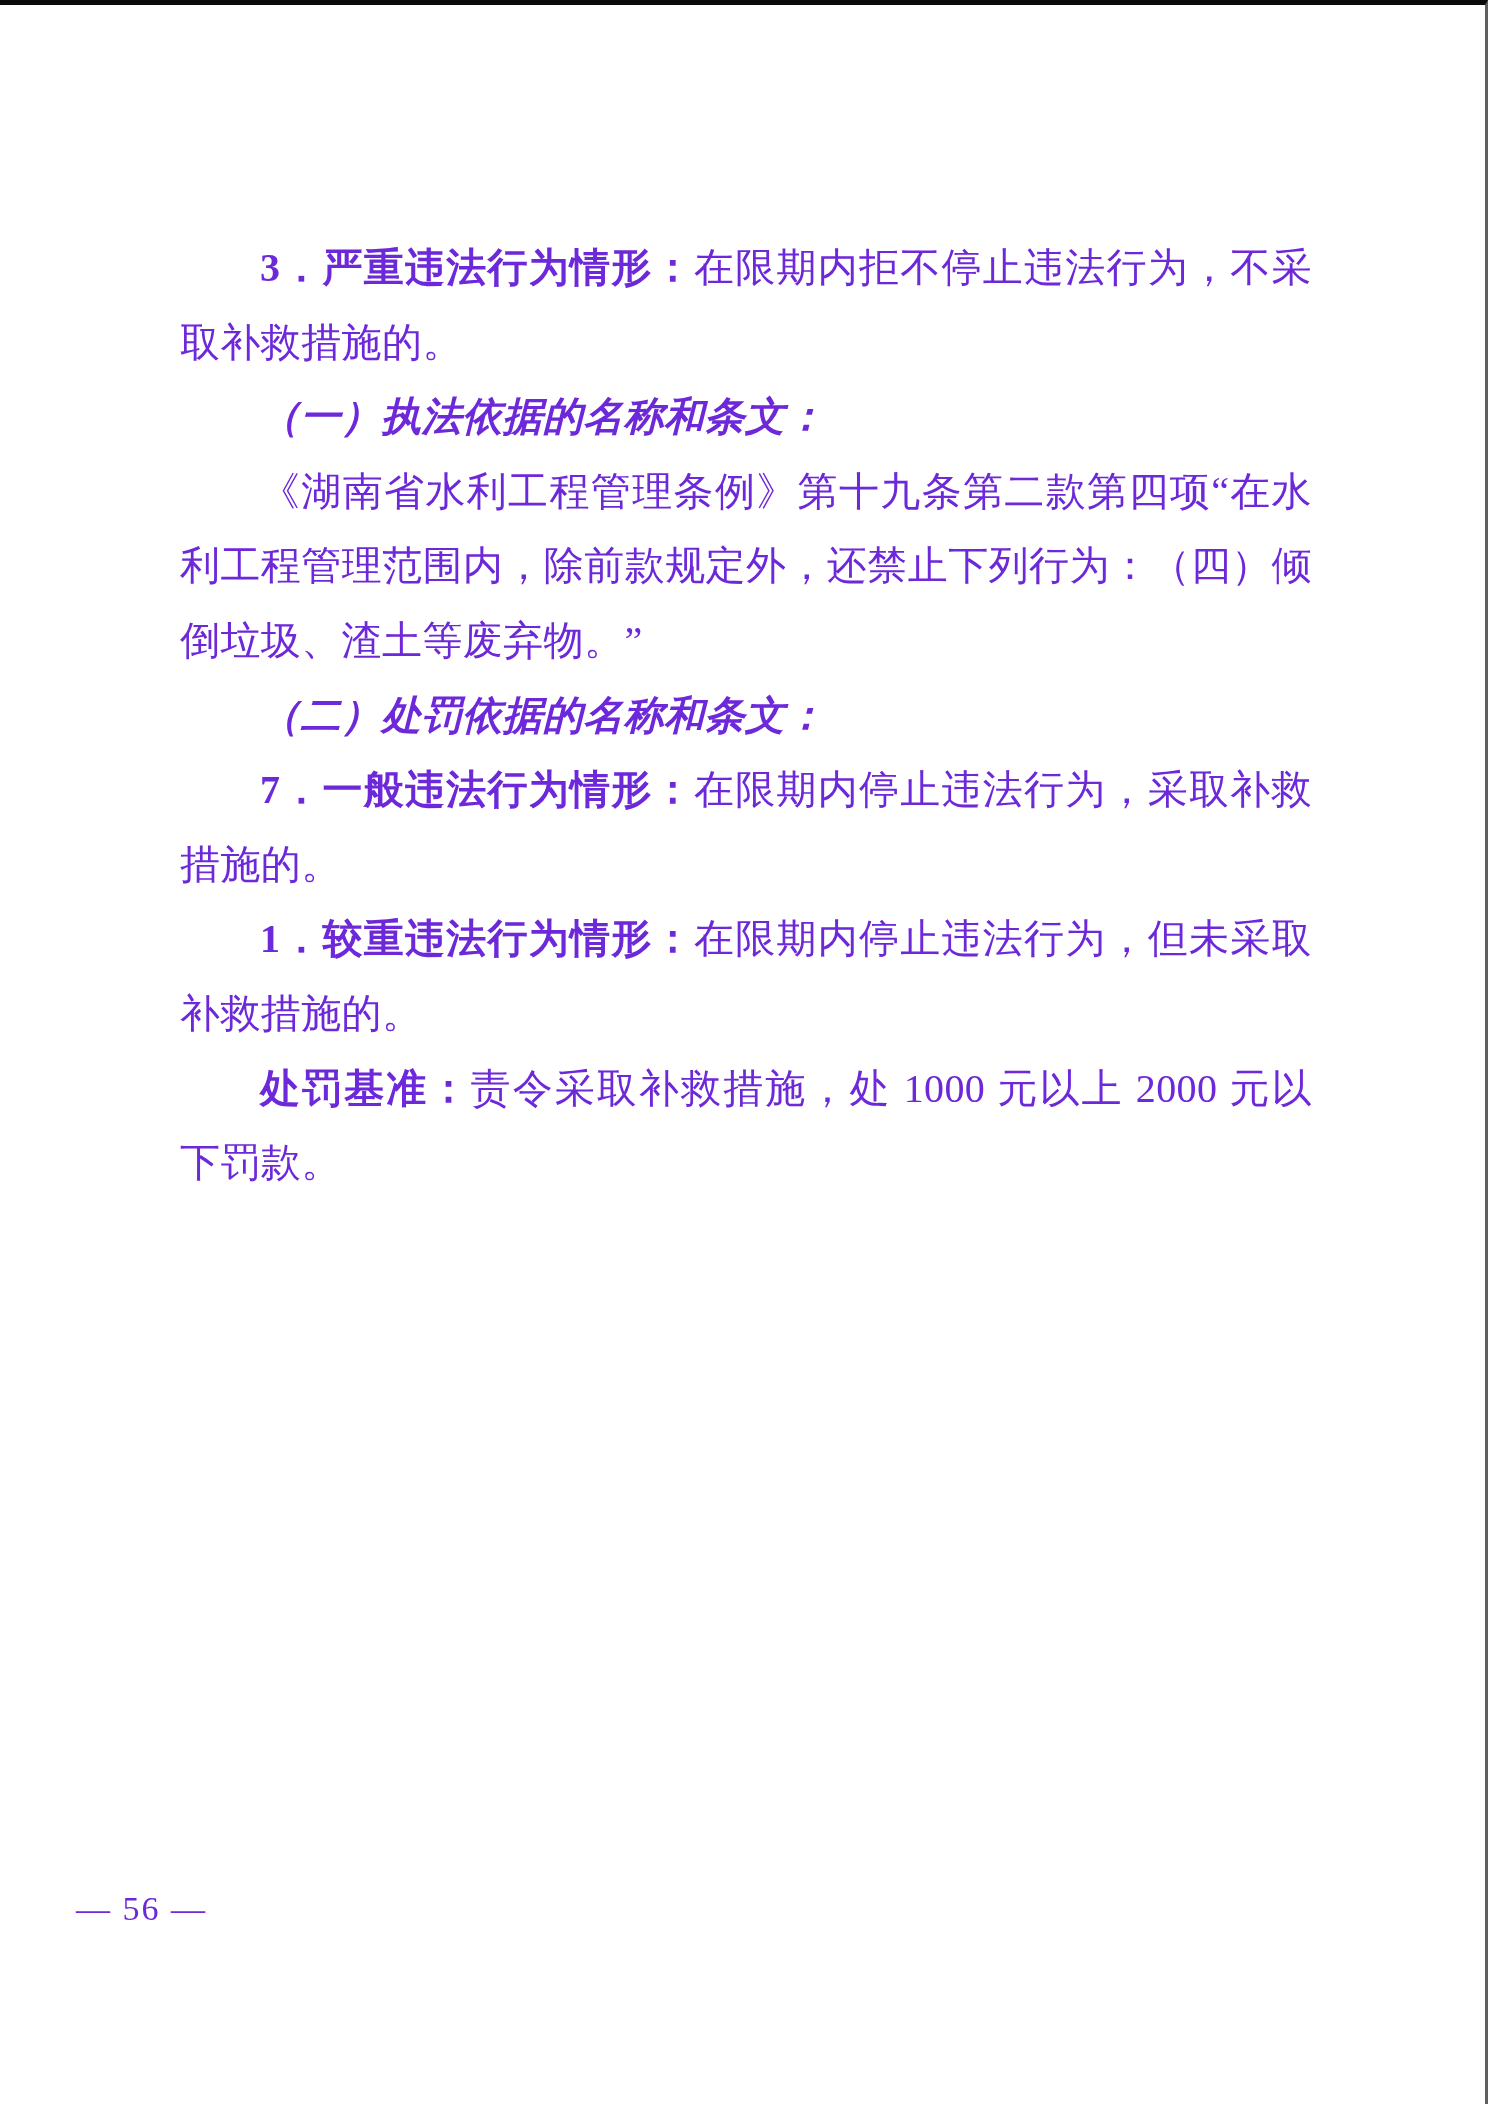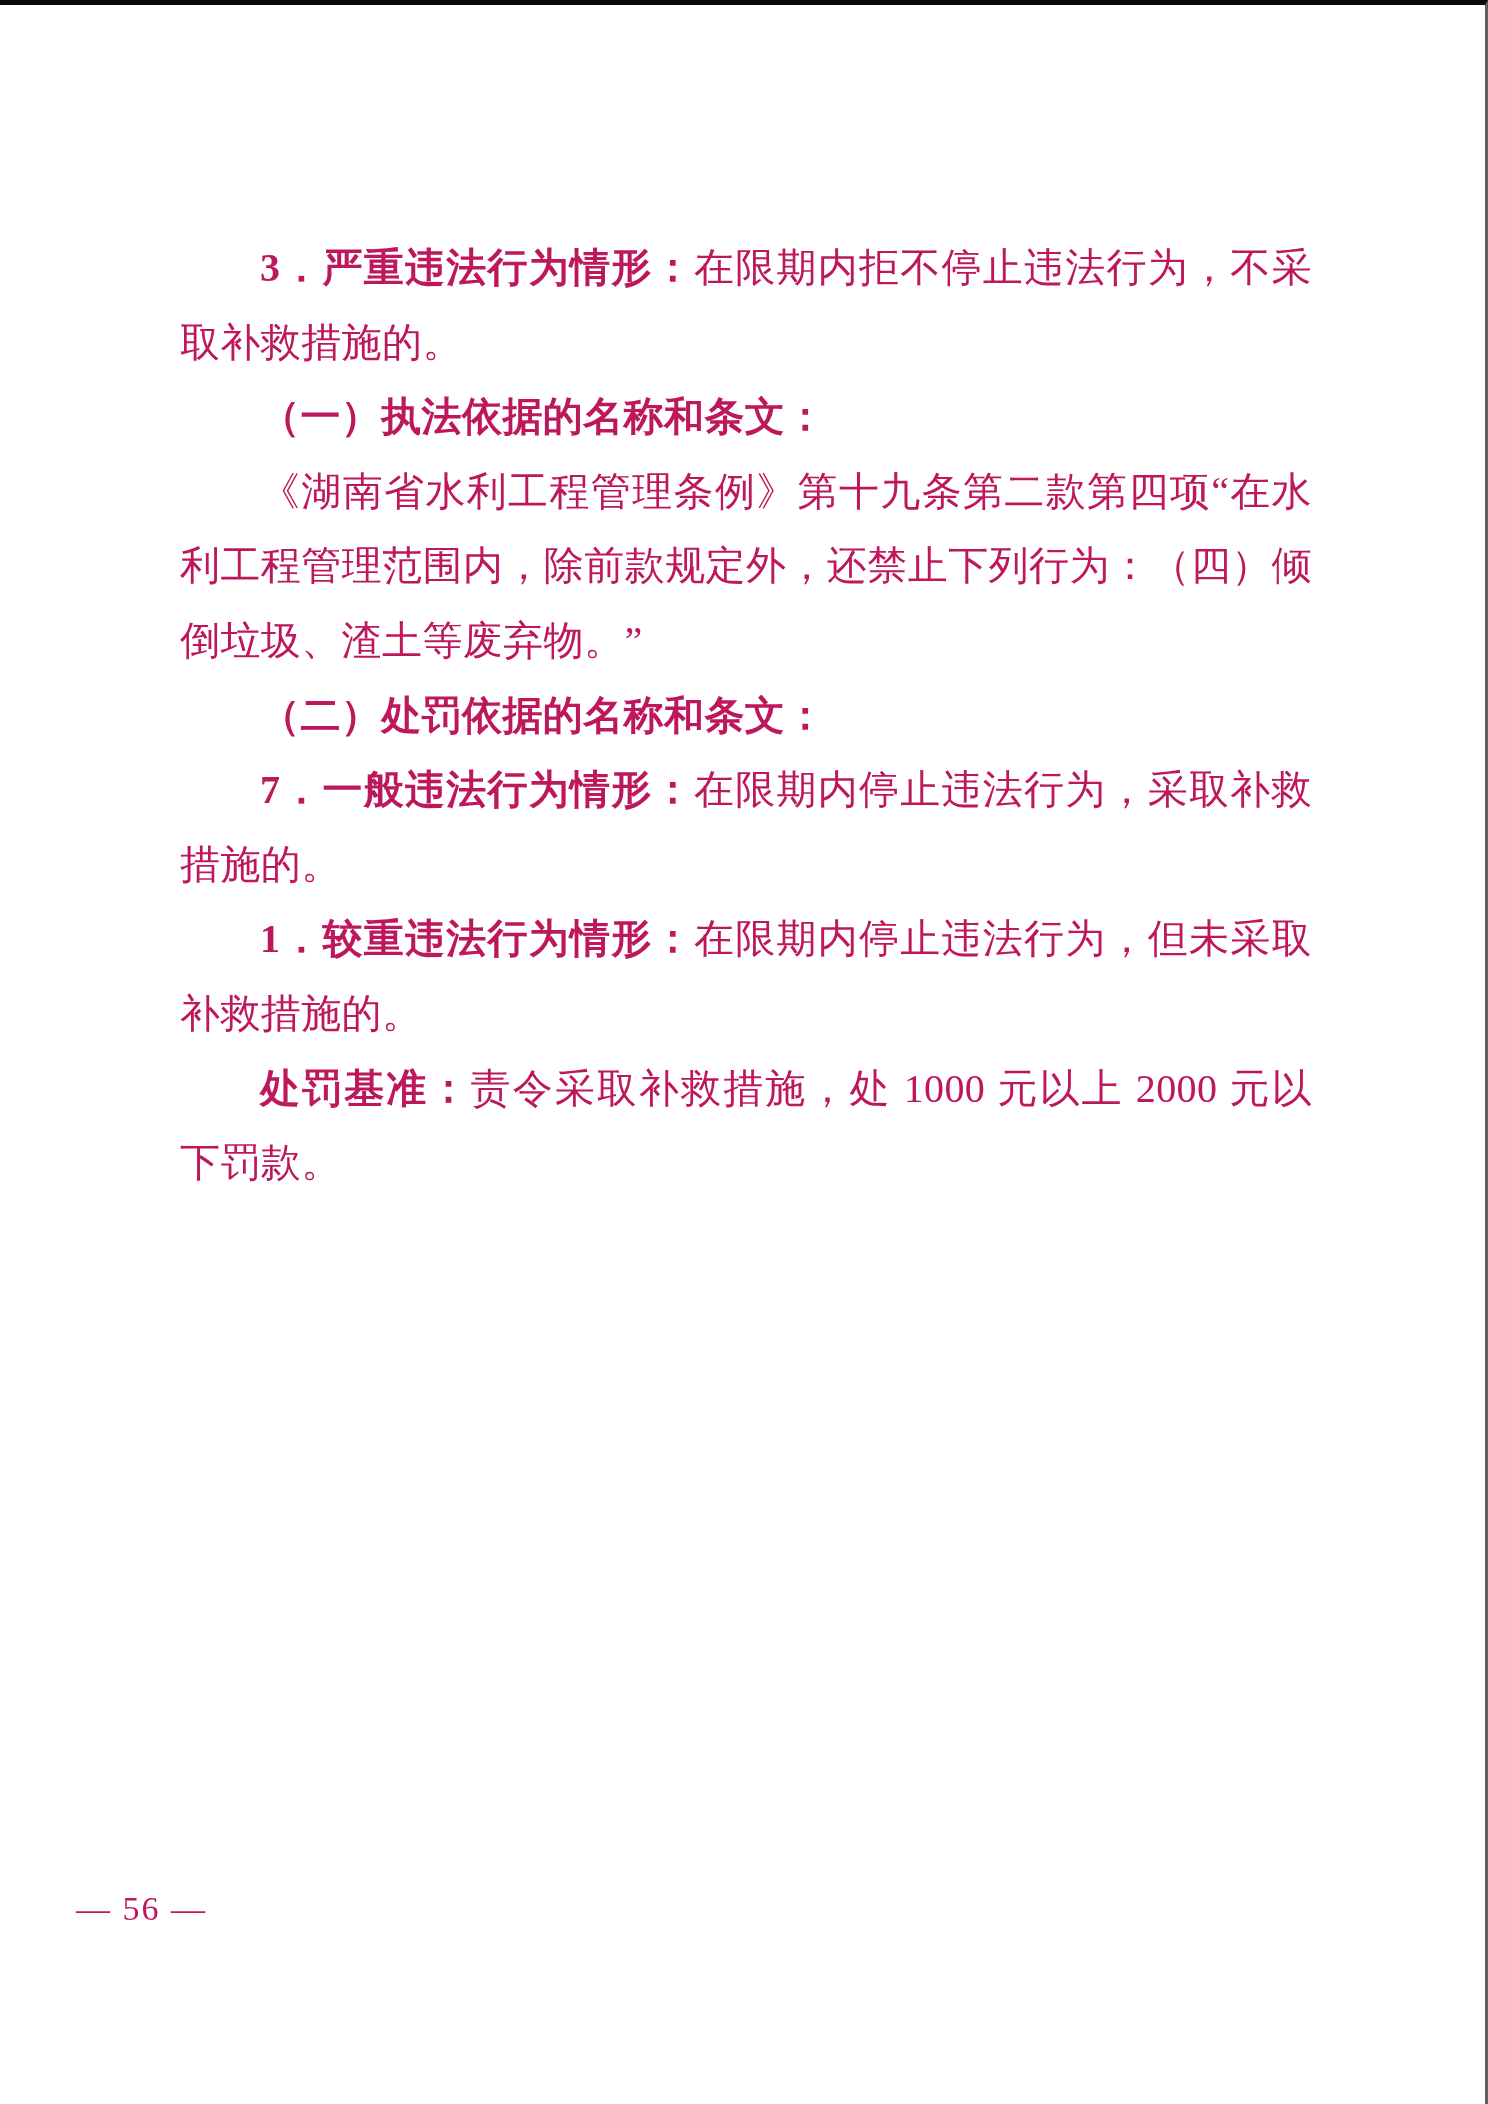--- a/index.html
+++ b/index.html
@@ -10,21 +10,21 @@
   .page {
     position: relative;
     width: 1488px;
     height: 2104px;
     background: #ffffff;
     box-sizing: border-box;
     border-top: 5px solid #0a0a0a;
     border-right: 3px solid #5f5f5f;
     overflow: hidden;
     font-family: "Liberation Serif", "DejaVu Serif", serif;
-    color: #be185d;
+    color: #6d28d9;
   }
   .content {
     position: absolute;
     left: 180px;
     top: 226px;
     width: 1132px;
   }
   .content p {
     margin: 0;
     padding: 0;
@@ -34,20 +34,21 @@
     text-align: justify;
     text-justify: inter-ideograph;
     letter-spacing: 0.4px;
     word-break: break-all;
   }
   .lead {
     font-weight: bold;
   }
   p.heading .lead {
     font-weight: bold;
+    font-style: italic;
     
   }
   .footer {
     position: absolute;
     left: 76px;
     right: 0;
     top: 1884px;
     font-size: 34px;
     line-height: 40px;
     letter-spacing: 2px;

